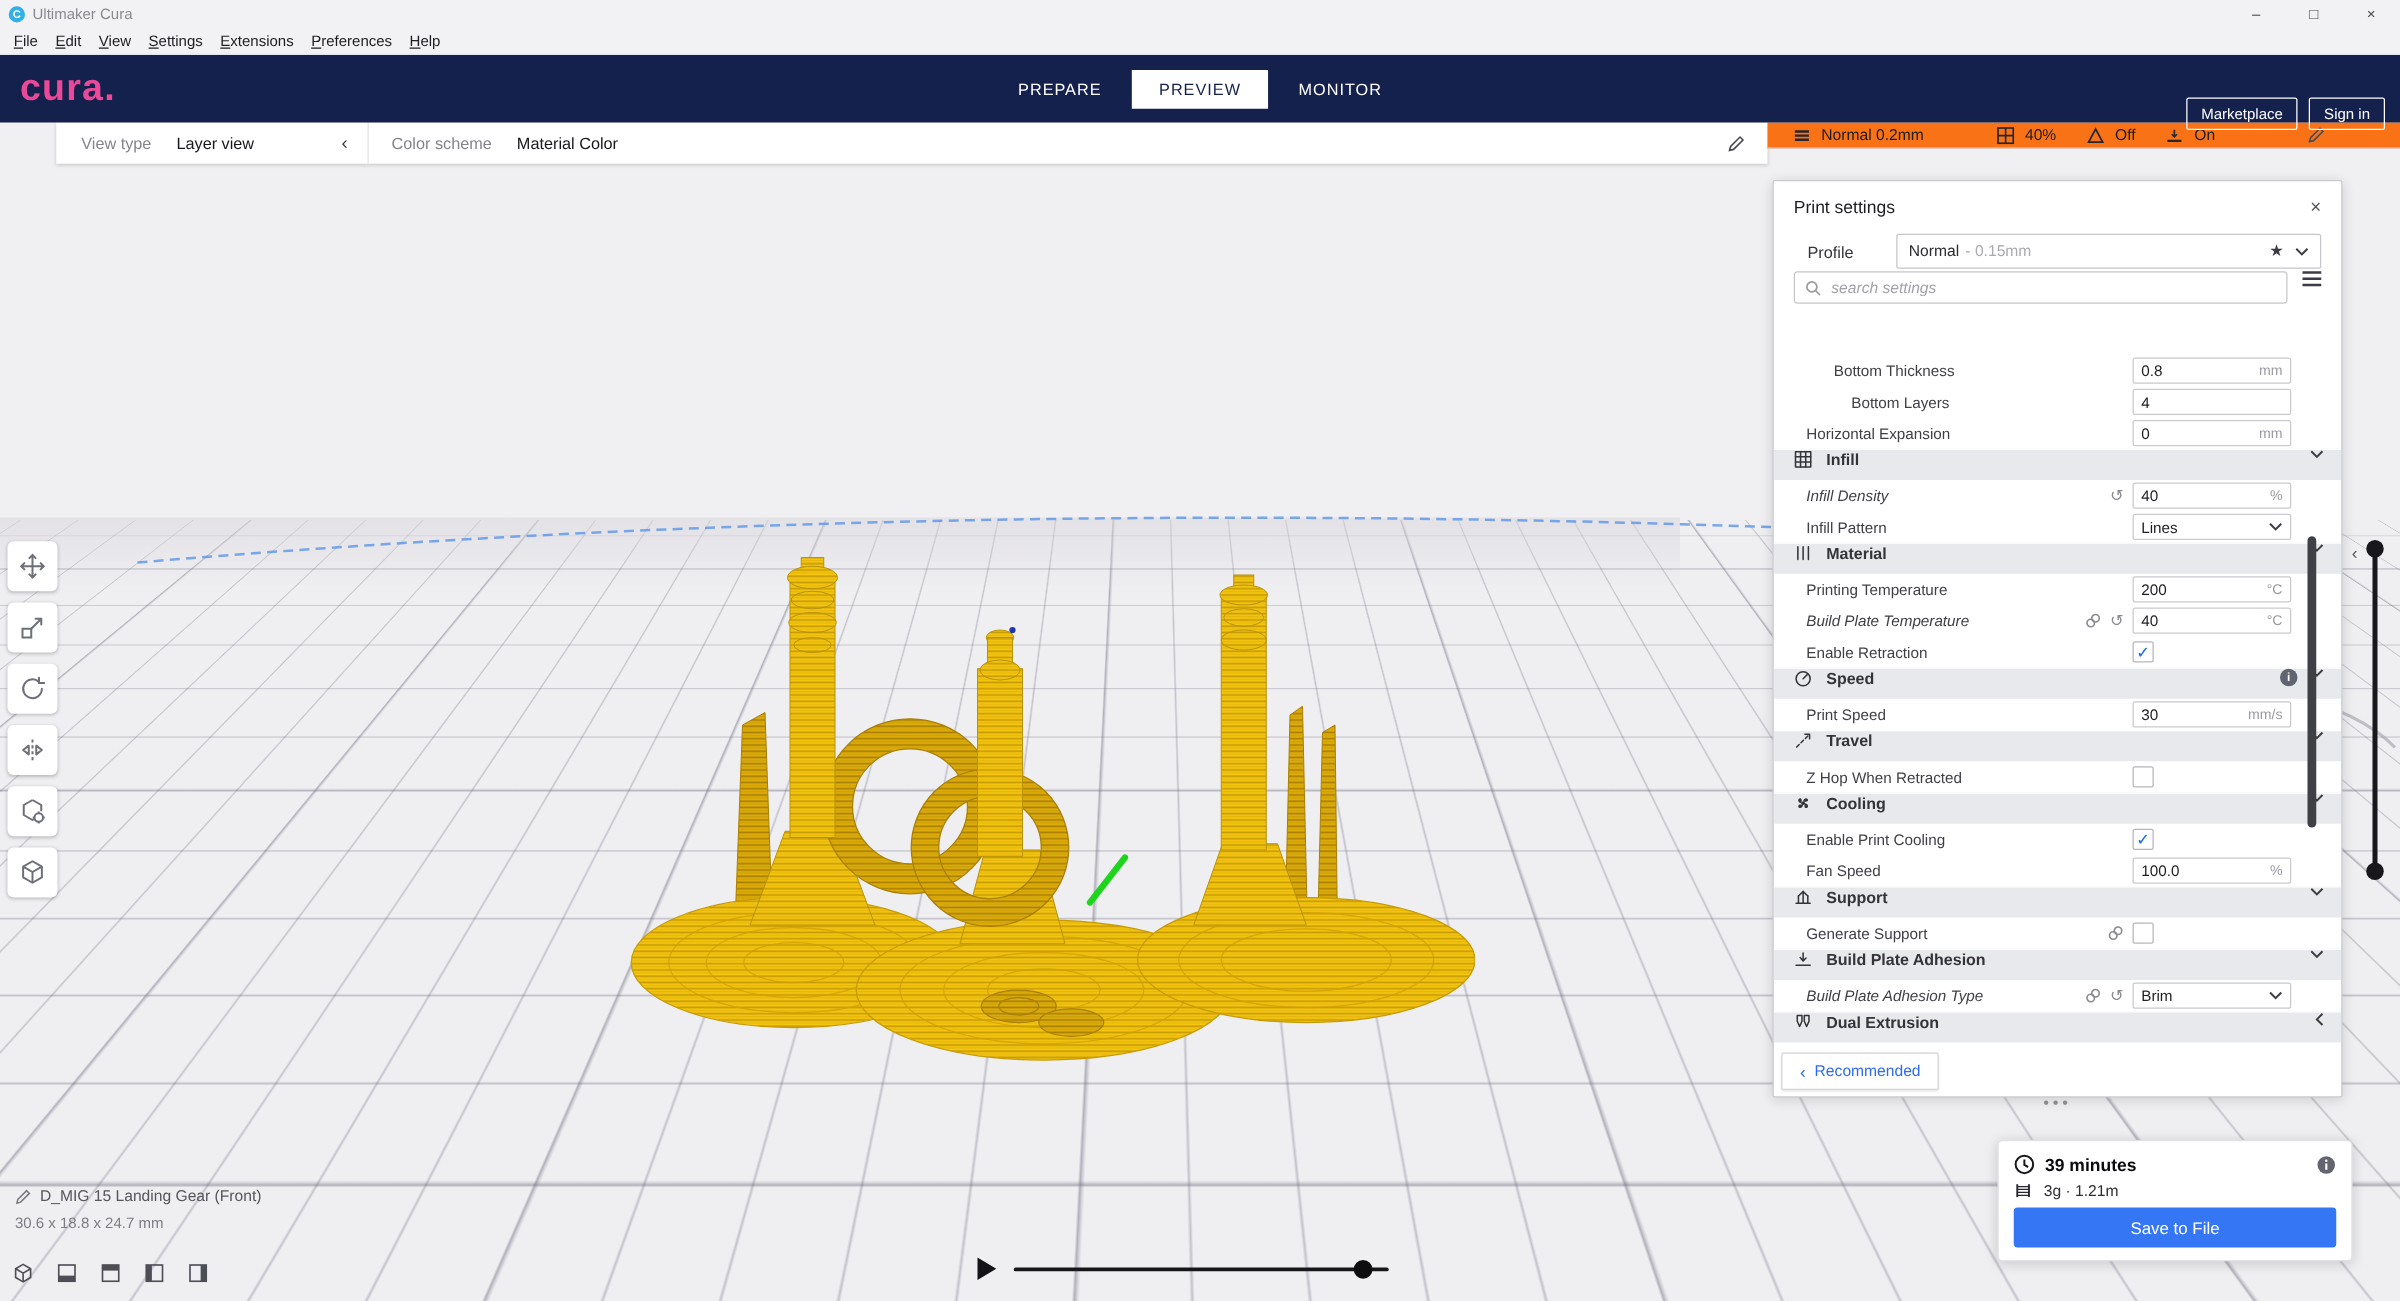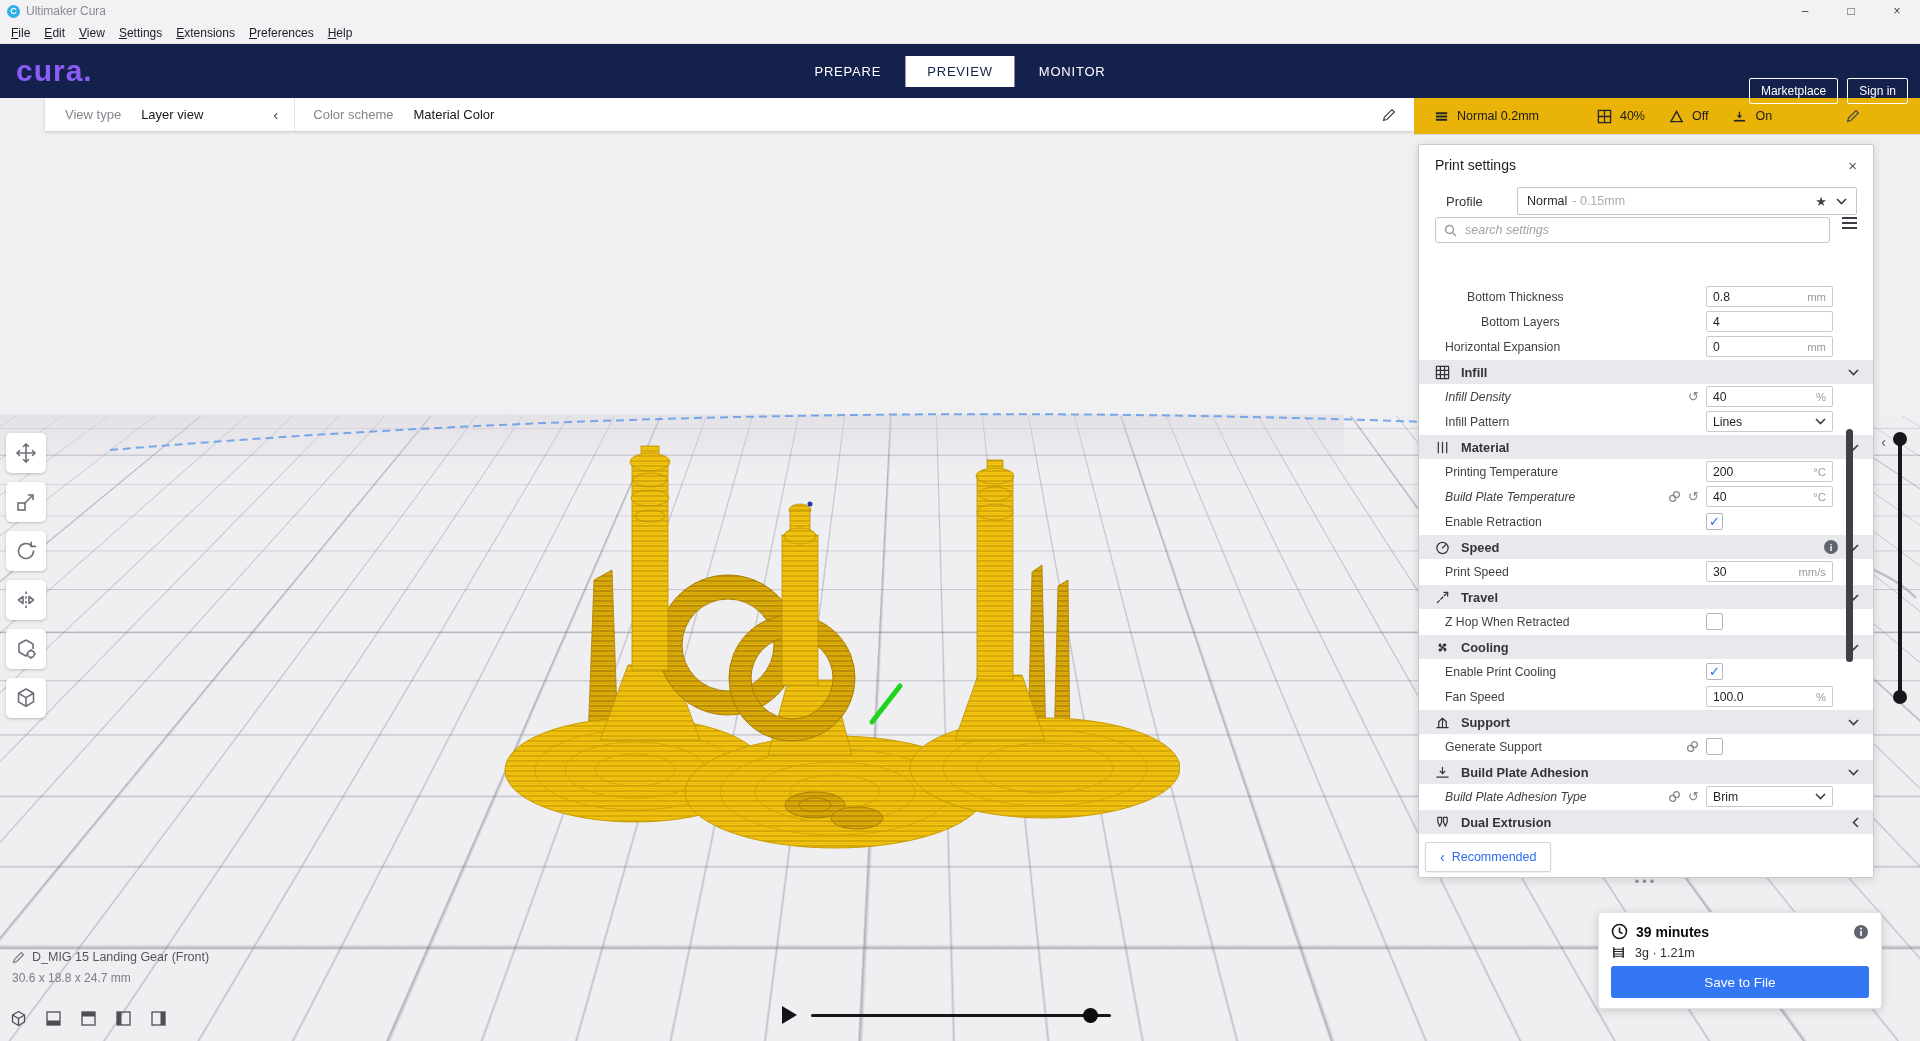--- a/index.html
+++ b/index.html
@@ -12,21 +12,21 @@
   .title-text{font-size:12px;color:#8a8a90;}
   .win-controls{margin-left:auto;display:flex;height:100%;}
   .win-btn{width:46px;height:100%;display:flex;align-items:center;justify-content:center;font-size:12px;color:#444;}
 
   
   .menubar{position:absolute;left:0;top:22px;right:0;height:22px;background:#f2f1f4;display:flex;align-items:center;padding-left:4px;font-size:12px;color:#1d1d22;z-index:10;border-bottom:1px solid #e6e5e9;box-sizing:border-box;}
   .menu-item{padding:2px 7px;cursor:default;}
 
   
   .header{position:absolute;left:0;top:44px;right:0;height:54px;background:#15214d;display:flex;align-items:center;z-index:10;}
-  .logo{color:#8b5cf6;font-size:30px;font-weight:bold;letter-spacing:1px;margin-left:16px;}
+  .logo{color:#ec4899;font-size:30px;font-weight:bold;letter-spacing:1px;margin-left:16px;}
   .stage-tabs{position:absolute;left:50%;transform:translateX(-50%);display:flex;align-items:center;gap:2px;}
   .stage-tab{color:#fff;font-size:13px;letter-spacing:.8px;padding:8px 22px;cursor:pointer;}
   .stage-tab.active{background:#fff;color:#15214d;}
   .header-actions{margin-left:auto;display:flex;gap:9px;margin-right:12px;}
   .hdr-btn{border:1px solid #fff;color:#fff;font-size:12px;padding:5px 11px;border-radius:2px;cursor:pointer;margin-top:40px;}
 
   
   .viewport{position:absolute;left:0;top:98px;right:0;bottom:0;background:#f0eff2;overflow:hidden;z-index:1;}
   .grid-plane{position:absolute;top:318px;left:50%;width:4200px;height:2600px;margin-left:-2140px;background-color:#efeef1;
     background-image:
@@ -65,21 +65,21 @@
 
   
   .view-bar{position:absolute;left:45px;top:98px;width:1369px;height:33px;background:#fff;box-shadow:0 1px 3px rgba(0,0,0,.18);display:flex;align-items:center;z-index:6;font-size:13px;box-sizing:border-box;padding-left:20px;}
   .vb-label{color:#84848c;}
   .vb-value{color:#17171c;margin-left:20px;}
   .vb-chev{margin-left:70px;color:#3c3c44;font-size:15px;cursor:pointer;}
   .vb-divider{height:33px;border-left:1px solid #e3e2e6;margin-left:16px;margin-right:18px;}
   .vb-pencil{margin-left:auto;margin-right:18px;display:flex;cursor:pointer;}
 
   
-  .summary-bar{position:absolute;left:1414px;top:98px;right:0;height:37px;background:#eab308;border-bottom:1px solid #d8d8dc;display:flex;align-items:center;z-index:6;font-size:12.5px;color:#1b1b22;box-sizing:border-box;padding-left:20px;}
+  .summary-bar{position:absolute;left:1414px;top:98px;right:0;height:21px;background:#f97316;border-bottom:1px solid #d8d8dc;display:flex;align-items:center;z-index:6;font-size:12.5px;color:#1b1b22;box-sizing:border-box;padding-left:20px;}
   .sb-icon{display:flex;margin-right:8px;}
   .sb-text{white-space:nowrap;}
   .sb-gap-lg{margin-left:58px;} .sb-gap{margin-left:24px;}
   .sb-pencil{margin-left:auto;margin-right:60px;display:flex;cursor:pointer;}
 
   
   .panel{position:absolute;left:1418px;top:144px;width:456px;height:734px;background:#fff;border:1px solid #c9c9cf;border-radius:2px;box-shadow:0 2px 10px rgba(0,0,0,.14);z-index:5;box-sizing:border-box;}
   .panel-header{height:40px;display:flex;align-items:center;padding:0 16px;font-size:14px;color:#1c1c22;}
   .ph-close{margin-left:auto;color:#55555c;font-size:15px;cursor:pointer;}
   .profile-row{display:flex;align-items:center;padding:0 16px 0 27px;height:32px;font-size:13px;color:#34343a;}
@@ -101,21 +101,21 @@
   .row .ctrl{margin-left:auto;display:flex;align-items:center;gap:7px;}
   .ctrlcol{width:127px;display:flex;align-items:center;}
   .numbox{width:127px;height:21px;border:1px solid #c9c9cf;border-radius:2px;background:#fff;display:flex;align-items:center;padding:0 6px;box-sizing:border-box;font-size:12.2px;cursor:text;}
   .numbox .val{color:#1e1e24;}
   .numbox .unit{margin-left:auto;color:#9a9aa2;font-size:11.3px;}
   .numbox.sel{cursor:pointer;}
   .numbox .caret{margin-left:auto;display:flex;}
   .checkbox{width:17px;height:17px;border:1px solid #b5b5bd;border-radius:2px;background:#fff;display:flex;align-items:center;justify-content:center;font-size:13px;color:#196ef0;font-weight:bold;cursor:pointer;box-sizing:border-box;}
   .mini{display:flex;color:#8a8a92;font-size:13px;line-height:13px;}
   .mini.revert{cursor:pointer;}
-  .cat{height:25px;display:flex;align-items:center;background:#e8e9ec;padding:0 14px 0 16px;font-weight:bold;font-size:12.8px;color:#33333a;border-top:1px solid #fff;box-sizing:border-box;cursor:pointer;}
+  .cat{height:25px;display:flex;align-items:flex-start;background:#e8e9ec;padding:0 14px 0 16px;font-weight:bold;font-size:12.8px;color:#33333a;border-top:1px solid #fff;box-sizing:border-box;cursor:pointer;}
   .cat .cicon{display:flex;margin-right:9px;width:17px;}
   .cat .cchev{margin-left:auto;display:flex;}
   .cat.hasinfo .cchev{margin-left:0;}
   .cat .cinfo{margin-left:auto;margin-right:10px;width:14px;height:14px;border-radius:50%;background:#5f6470;color:#fff;font-size:9.5px;font-weight:bold;display:flex;align-items:center;justify-content:center;}
   .scroll-thumb{position:absolute;right:20px;top:284px;width:7px;height:233px;background:#3f3f46;border-radius:4px;cursor:grab;}
   .recommended{position:absolute;left:6px;bottom:5px;height:28px;display:flex;align-items:center;gap:7px;padding:0 14px;background:#fff;border:1px solid #d4d4da;border-radius:2px;color:#2f6bf0;font-size:12.5px;cursor:pointer;box-shadow:0 1px 2px rgba(0,0,0,.08);}
   .rec-chev{font-size:14px;}
   .panel-dots{position:absolute;left:1620px;top:874px;width:52px;text-align:center;color:#8a8a92;font-size:13px;letter-spacing:3px;z-index:6;cursor:ns-resize;}
 
   

